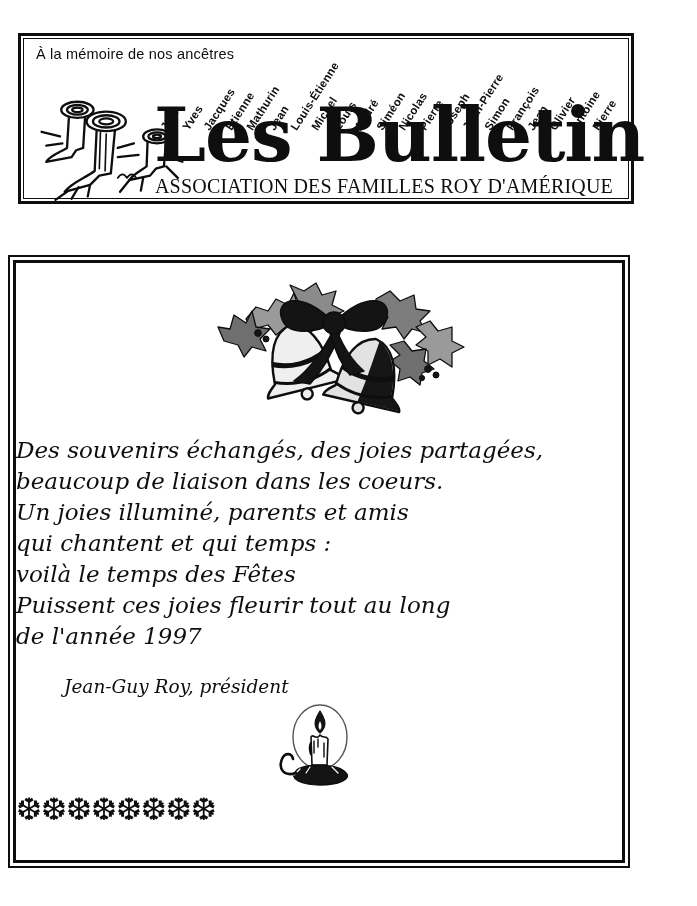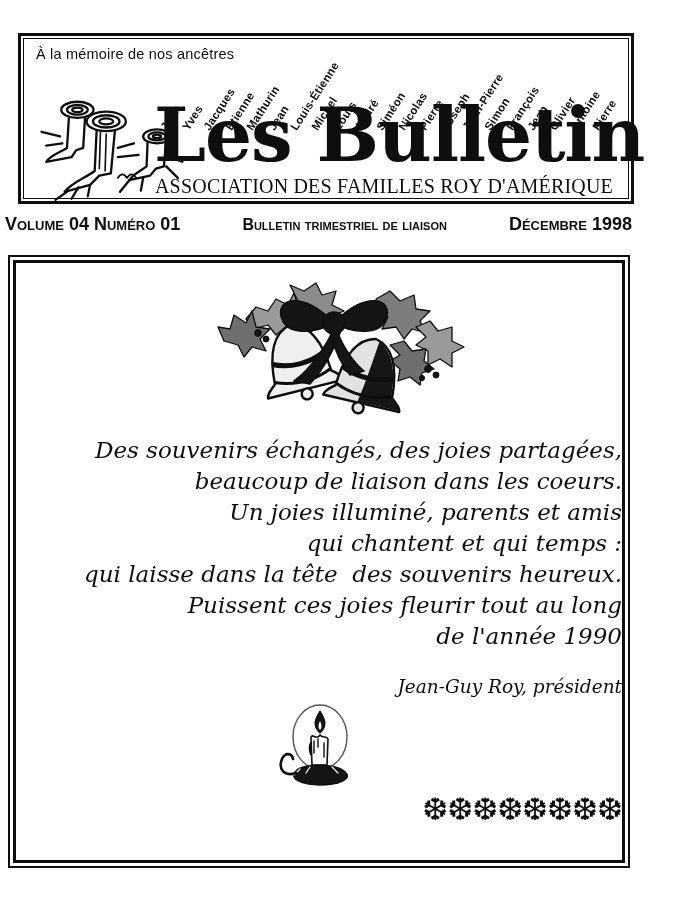--- a/index.html
+++ b/index.html
@@ -27,27 +27,27 @@
   .masthead-row{position:absolute;left:5px;top:214px;width:627px;display:flex;
                 justify-content:space-between;align-items:baseline;
                 font-weight:700;font-variant:small-caps;}
   .masthead-volume{font-size:18px;}
   .masthead-bulletin{font-size:16px;}
   .masthead-date{font-size:18px;}
 
   
   .main-box{position:absolute;left:8px;top:255px;width:622px;height:613px;
             border:2px solid #0e0e0e;box-sizing:border-box;}
-  .main-inner{position:absolute;inset:3px;border:3px solid #0e0e0e;text-align:right;}
+  .main-inner{position:absolute;inset:3px;border:3px solid #0e0e0e;text-align:left;}
   .bells{display:block;margin:14px auto 0;transform:translateX(18px);}
   .poem{margin-top:8px;font-family:"DejaVu Serif","Liberation Serif",serif;
         font-style:italic;font-size:23px;line-height:31px;}
   .poem-line{white-space:pre-wrap;}
   .signature{margin-top:24px;font-family:"DejaVu Serif","Liberation Serif",serif;
-             font-style:italic;font-size:18.5px;}
+             font-style:italic;font-size:18.5px;margin-left:48px;}
   .candle{display:block;margin:4px auto 0;}
   .snowflake-row{font-size:31px;line-height:32px;letter-spacing:-1px;margin-top:-4px;
                  font-family:"DejaVu Sans",sans-serif;}
 </style>
 </head>
 <body>
 
 <div class="page">
 
   <div class="header-box">
@@ -102,25 +102,20 @@
         <span class="ancestor-name">Olivier</span>
         <span class="ancestor-name">Antoine</span>
         <span class="ancestor-name">Pierre</span>
       </div>
 
       <div class="title">Les Bulletin</div>
       <div class="subtitle">ASSOCIATION DES FAMILLES ROY D'AMÉRIQUE</div>
     </div>
   </div>
 
-  <div class="masthead-row">
-    <span class="masthead-volume">Volume 04 Numéro 01</span>
-    <span class="masthead-bulletin">Bulletin trimestriel de liaison</span>
-    <span class="masthead-date">Décembre 1998</span>
-  </div>
 
   <div class="main-box">
     <div class="main-inner">
 
       <svg class="bells" width="286" height="150" viewBox="0 0 286 150">
         <g stroke="#0e0e0e" stroke-linejoin="round">
 
           <g stroke-width="1.3">
             <polygon fill="#9a9a9a" points="52,42 62,30 74,34 82,22 94,28 100,16 104,30 116,34 104,42 106,54 92,50 82,58 74,48 60,52"></polygon>
             <polygon fill="#6f6f6f" points="30,64 24,50 36,52 40,38 52,46 58,34 62,50 76,52 66,62 72,74 58,70 50,80 44,68"></polygon>
@@ -161,23 +156,23 @@
             <circle cx="140" cy="46" r="11"></circle>
           </g>
         </g>
       </svg>
 
       <div class="poem">
         <div class="poem-line">Des souvenirs échangés, des joies partagées,</div>
         <div class="poem-line">beaucoup de liaison dans les coeurs.</div>
         <div class="poem-line">Un joies illuminé, parents et amis</div>
         <div class="poem-line">qui chantent et qui temps :</div>
-        <div class="poem-line">qui laisse dans la tête  des souvenirs heureux.</div>
+        <div class="poem-line">voilà le temps des Fêtes</div>
         <div class="poem-line">Puissent ces joies fleurir tout au long</div>
-        <div class="poem-line">de l'année 1990</div>
+        <div class="poem-line">de l'année 1997</div>
       </div>
 
       <div class="signature">Jean-Guy Roy, président</div>
 
       <svg class="candle" width="118" height="96" viewBox="0 0 118 96">
         <g stroke="#0e0e0e" stroke-linejoin="round" stroke-linecap="round">
           <ellipse cx="60" cy="36" rx="27" ry="32" fill="none" stroke="#555" stroke-width="1.4"></ellipse>
 
           <path d="M60,10 C65,18 68,25 60,32 C52,25 55,18 60,10 Z" fill="#141414" stroke-width="1.2"></path>
           <path d="M60,20 C62,24 62,27 60,29 C58,27 58,24 60,20 Z" fill="#fff" stroke="none"></path>

